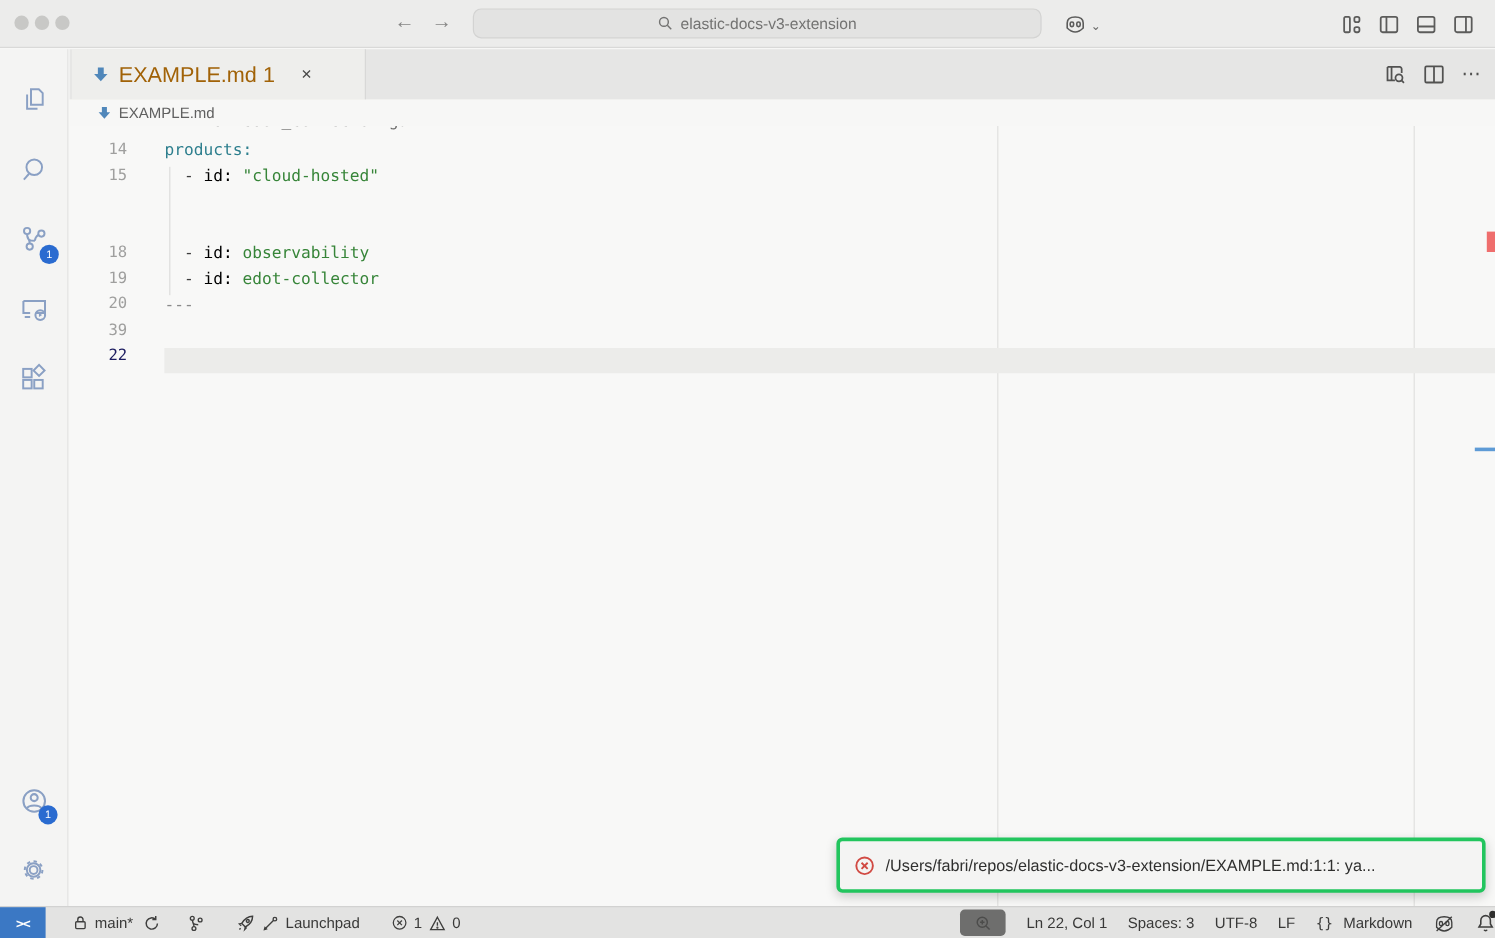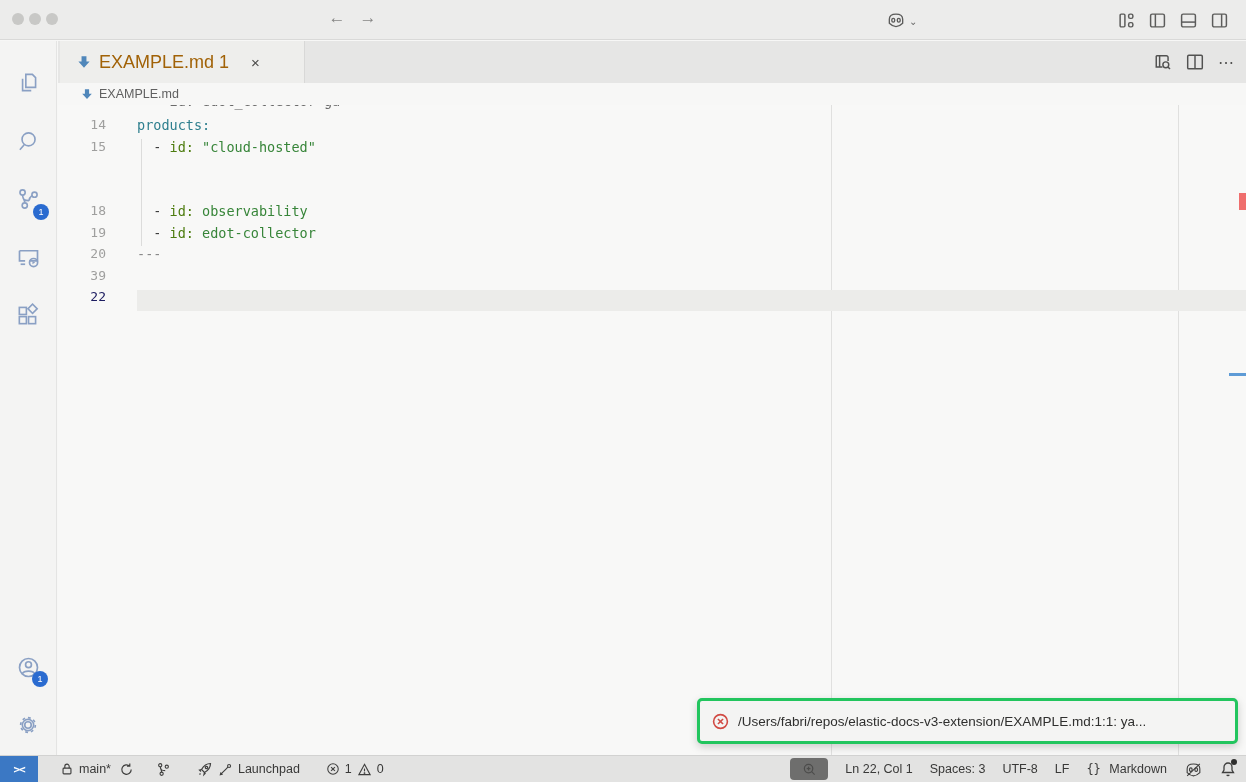--- a/index.html
+++ b/index.html
@@ -36,57 +36,66 @@
   .bc-label { color:#606060; font-size:12.5px; }
 
   
   .editor { left:58px; top:105px; width:1188px; height:650px; background:#f8f8f7; overflow:hidden; }
   .ruler { position:absolute; top:0; width:1px; height:650px; background:#e0e0df; }
   .cur-line { position:absolute; left:79px; top:184.5px; width:1109px; height:21.5px; background:#ececea; }
   .row { position:absolute; left:0; height:21.5px; display:flex; align-items:flex-start; width:100%; }
   .ln { display:inline-block; width:48px; text-align:right; color:#9f9f9e; font-family:"DejaVu Sans Mono", monospace; font-size:13px; flex:none; }
   .ln.active { color:#1c1c60; }
   .code { font-family:"DejaVu Sans Mono", monospace; font-size:13.5px; white-space:pre; margin-left:31px; }
-  .tk-teal { color:#2e7f8e; } .tk-blue { color:#4d7c0f; } .tk-green { color:#378539; }
+  .tk-teal { color:#2e7f8e; } .tk-blue { color:#000000; } .tk-green { color:#378539; }
   .tk-dash { color:#3d3d3d; } .tk-meta { color:#8a8a8a; } .tk-frag { color:#6a6a6a; }
   .clip13 { position:absolute; left:0; top:0; width:100%; height:10px; overflow:hidden; }
   .clip13 .row { top:-12px; }
   .indent-guide { position:absolute; left:83px; top:34px; width:1px; height:107px; background:#dcdcdb; }
   .ovr-red  { position:absolute; right:0; top:88px;  width:7px;  height:17px; background:#ef6e6d; }
   .ovr-blue { position:absolute; right:0; top:268px; width:17px; height:3px;  background:#5e9bd6; }
 
   
   .toast { left:697px; top:698px; width:541px; height:46px; background:#f4f4f3; border:3px solid #22c55e;
            border-radius:5px; box-shadow:0 3px 9px rgba(0,0,0,.18); display:flex; align-items:center; padding:0 12px; gap:9px; z-index:5; }
   .toast-msg { color:#2f2f2e; font-size:13.5px; white-space:nowrap; overflow:hidden; }
 
   
   .statusbar { left:0; top:755px; width:1246px; height:27px; background:#e3e3e2; border-top:1px solid #d2d2d1;
                display:flex; align-items:center; font-size:12.5px; color:#393938; }
   .sb-left { display:flex; align-items:center; height:100%; }
-  .sb-right { margin-left:auto; display:flex; align-items:center; height:100%; padding-right:10px; gap:17px; }
+  .sb-right { margin-left:auto; display:flex; align-items:center; height:100%; gap:17px; }
   .sb-item { display:flex; align-items:center; gap:5px; padding:0 6px; height:100%; }
   .remote { width:38px; height:100%; background:#3b78c4; color:#fff; display:flex; align-items:center; justify-content:center;
             font-family:"DejaVu Sans Mono", monospace; font-size:11px; font-weight:bold; letter-spacing:-1px; }
   .zoom-chip { width:38px; height:22px; background:#6e6e6d; border-radius:4px; display:flex; align-items:center; justify-content:center; }
   .braces { font-family:"DejaVu Sans Mono", monospace; font-size:12px; color:#3a3a39; }
   .bell-wrap { position:relative; }
   .bell-dot { position:absolute; right:-1px; top:-2px; width:6px; height:6px; border-radius:50%; background:#2f2f2e; }
 </style>
 </head>
 <body>
 
 <div class="abs titlebar">
   <div class="abs traffic" style="left:12px"></div>
   <div class="abs traffic" style="left:29px"></div>
   <div class="abs traffic" style="left:46px"></div>
 
   <div class="abs nav-arrow" style="left:325px">←</div>
   <div class="abs nav-arrow" style="left:356px">→</div>
 
+  <div class="abs search-pill">
+    <span>
+      <svg width="13" height="13" viewBox="0 0 16 16" fill="none" stroke="#737372" stroke-width="1.5">
+        <circle cx="6.5" cy="6.5" r="4.5"></circle>
+          <line x1="10" y1="10" x2="14" y2="14"></line>
+      </svg>
+    </span>
+    <span>elastic-docs-v3-extension</span>
+  </div>
 
   <div class="abs tb-icon" style="left:886px">
     <svg width="20" height="18" viewBox="0 0 24 20" fill="none" stroke="#5c5c5b" stroke-width="1.6">
       <path d="M4 9 q0-6 8-6 q8 0 8 6 v5 q-4 4-8 4 q-4 0-8-4 z"></path>
       <rect x="7" y="8" width="3.4" height="4.6" rx="1.6"></rect>
       <rect x="13.6" y="8" width="3.4" height="4.6" rx="1.6"></rect>
     </svg>
   </div>
   <div class="abs" style="left:909px; top:16px; color:#6a6a69; font-size:10px">⌄</div>
 

